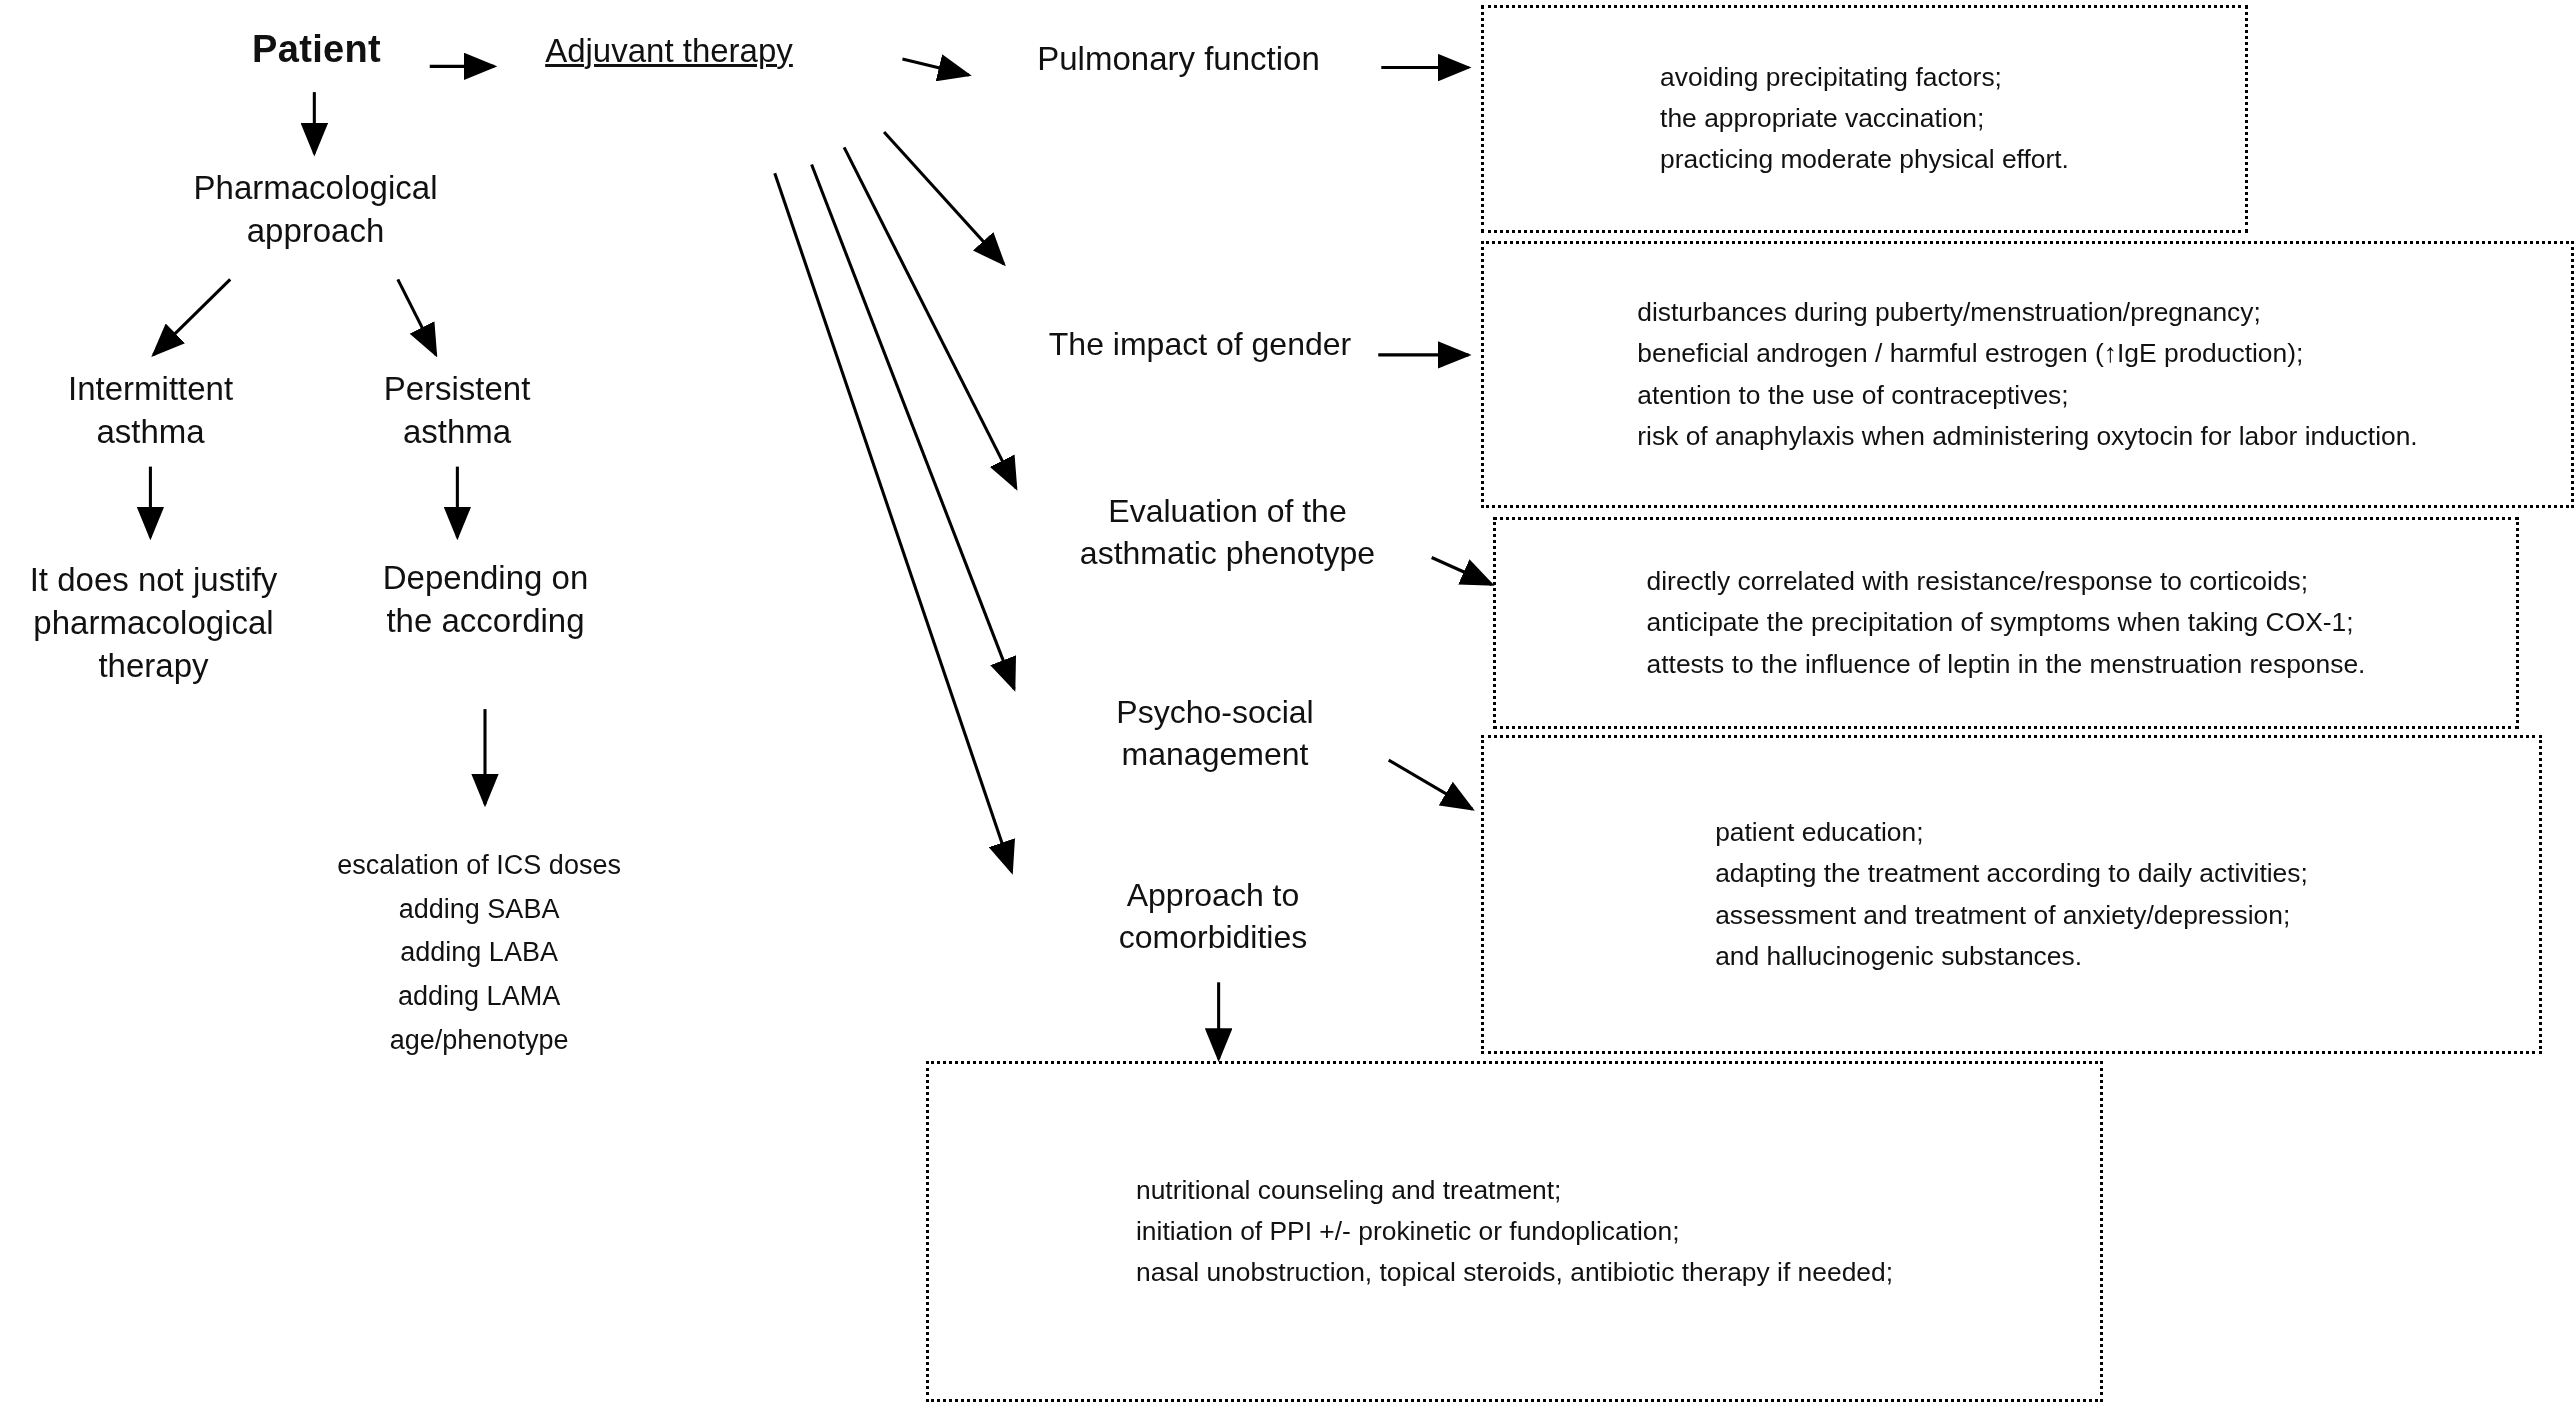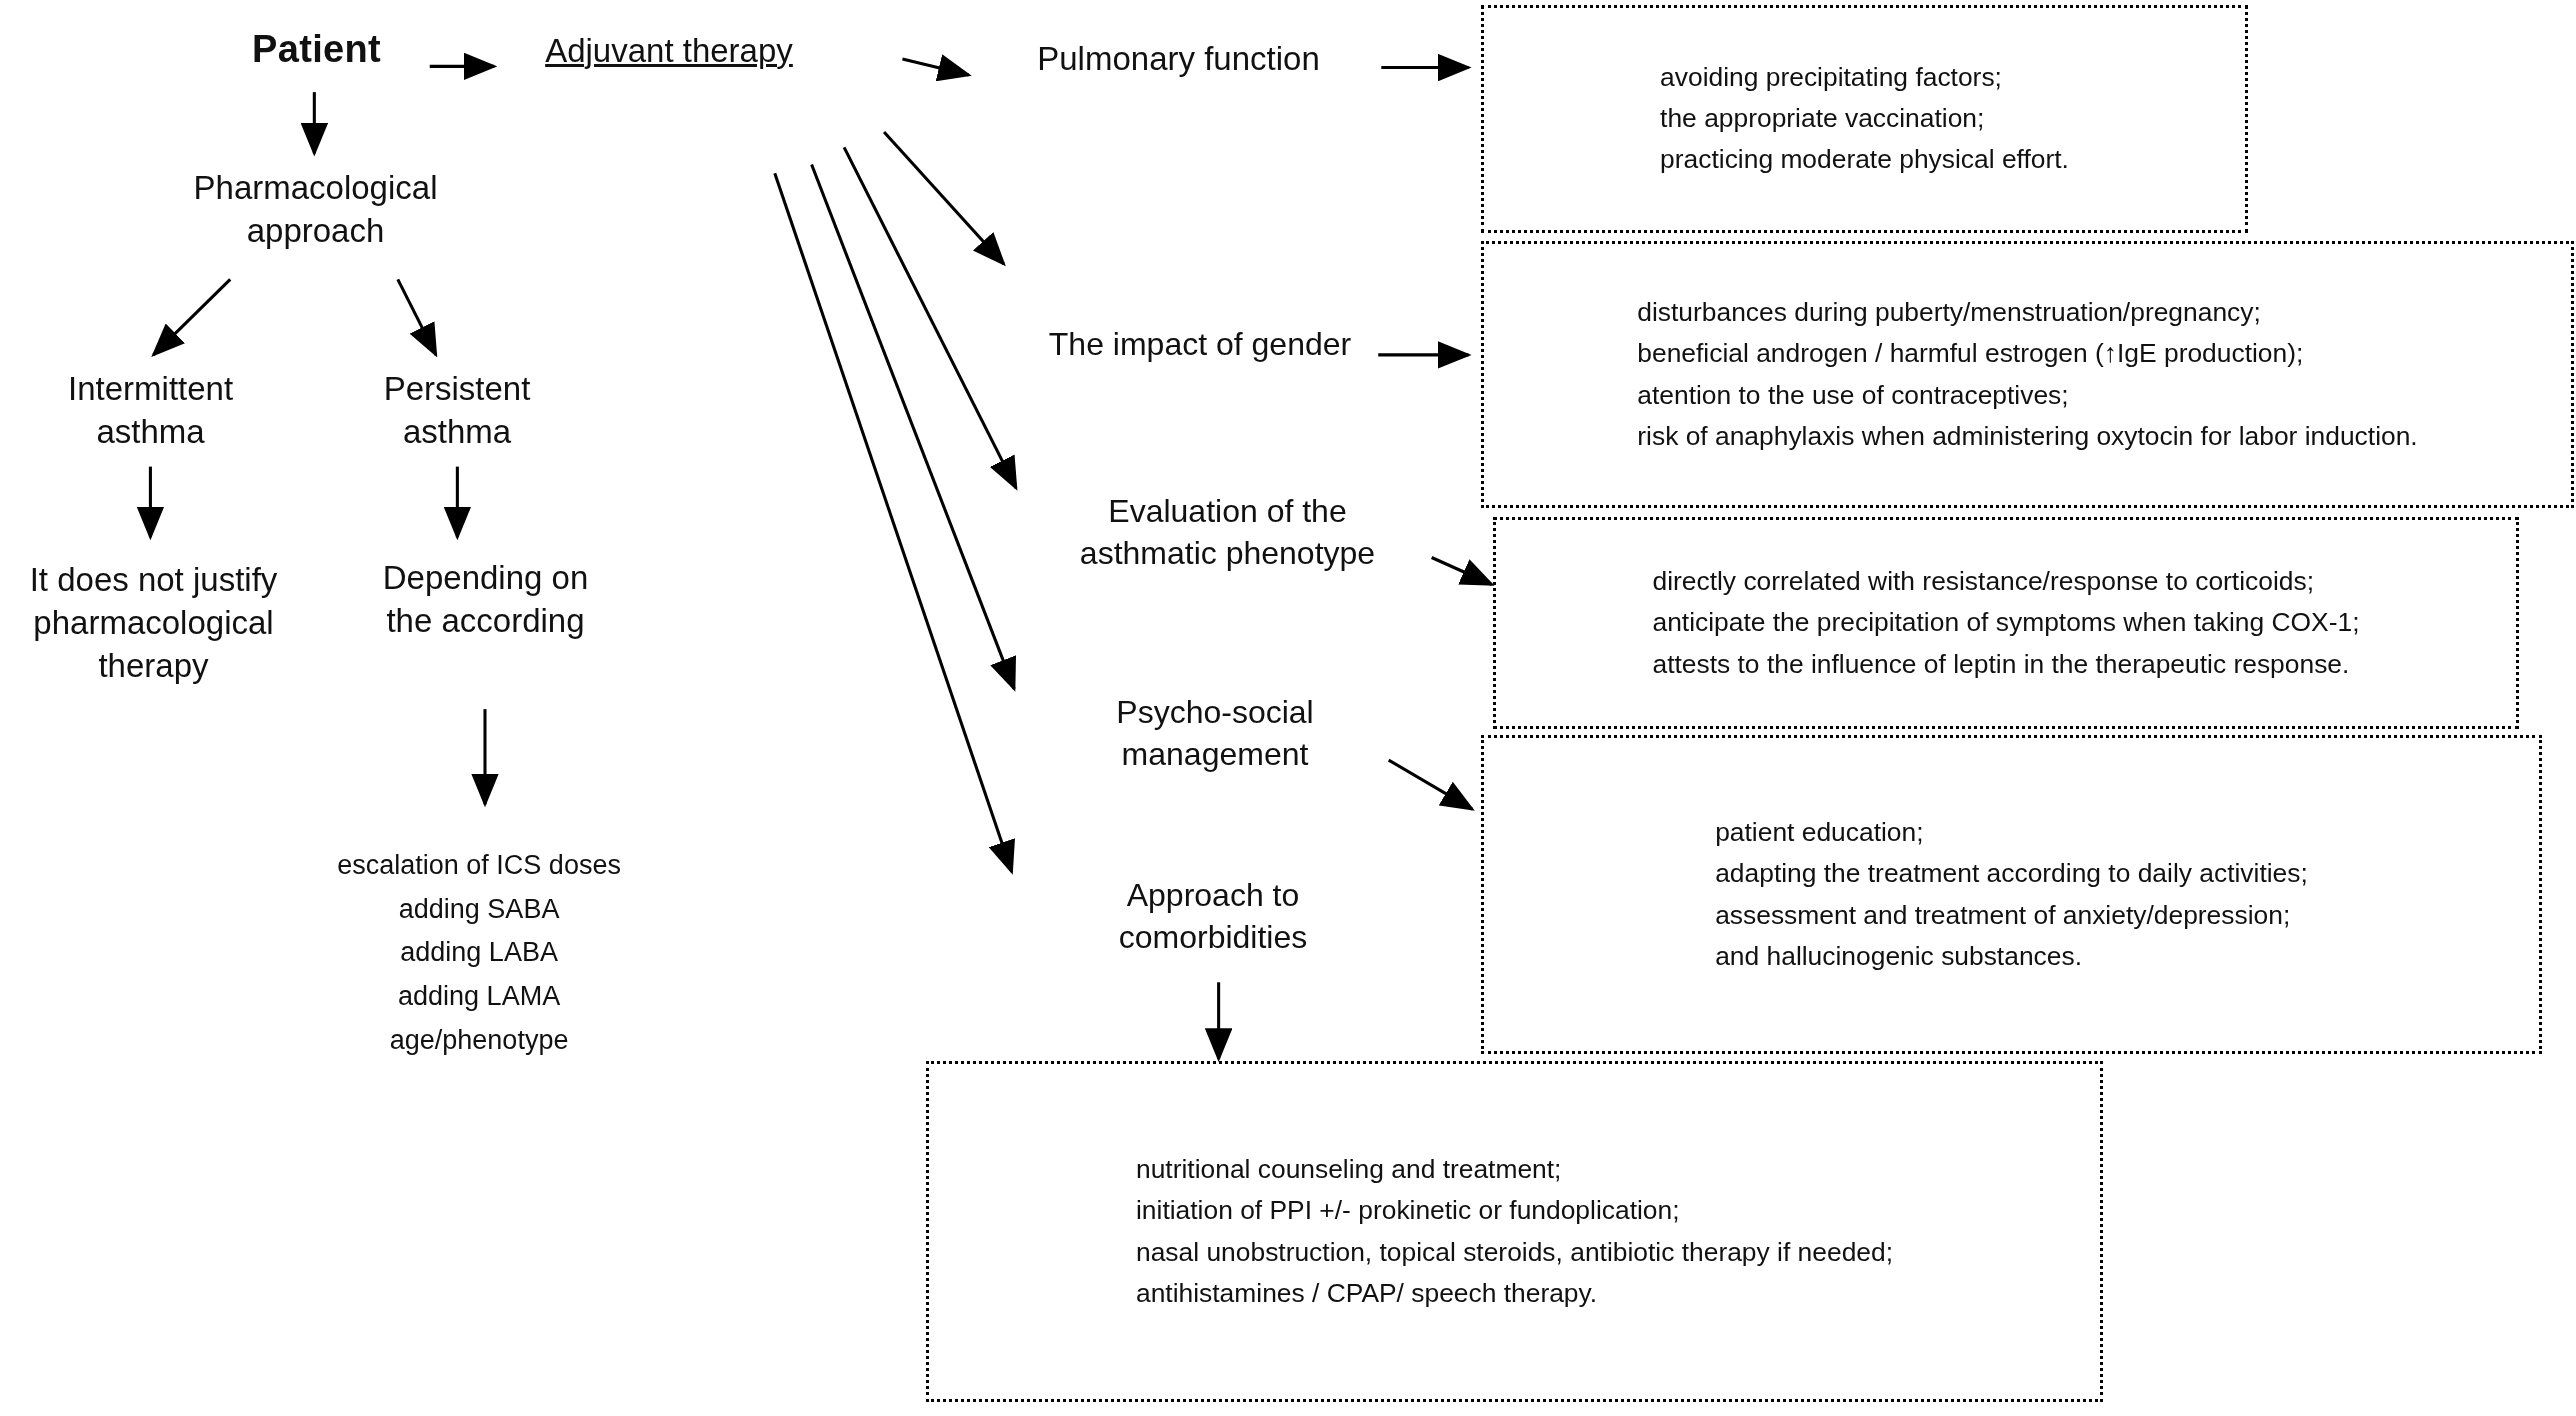--- a/index.html
+++ b/index.html
@@ -139,36 +139,35 @@
       <span class="ln">beneficial androgen / harmful estrogen (↑IgE production);</span>
       <span class="ln">atention to the use of contraceptives;</span>
       <span class="ln">risk of anaphylaxis when administering oxytocin for labor induction.</span>
     </div>
   </div>
 
   <div class="box" style="left:1493px;top:517px;width:1026px;height:212px;">
     <div class="inner">
       <span class="ln">directly correlated with resistance/response to corticoids;</span>
       <span class="ln">anticipate the precipitation of symptoms when taking COX-1;</span>
-      <span class="ln">attests to the influence of leptin in the therapeutic response.</span>
+      <span class="ln">attests to the influence of leptin in the menstruation response.</span>
     </div>
   </div>
 
   <div class="box" style="left:1481px;top:735px;width:1061px;height:319px;">
     <div class="inner">
       <span class="ln">patient education;</span>
       <span class="ln">adapting the treatment according to daily activities;</span>
       <span class="ln">assessment and treatment of anxiety/depression;</span>
       <span class="ln">and hallucinogenic substances.</span>
     </div>
   </div>
 
   <div class="box" style="left:926px;top:1061px;width:1177px;height:341px;">
     <div class="inner">
       <span class="ln">nutritional counseling and treatment;</span>
       <span class="ln">initiation of PPI +/- prokinetic or fundoplication;</span>
       <span class="ln">nasal unobstruction, topical steroids, antibiotic therapy if needed;</span>
-      <span class="ln">antihistamines / CPAP/ speech therapy.</span>
     </div>
   </div>
 
 </div>
 
 
 </body></html>

